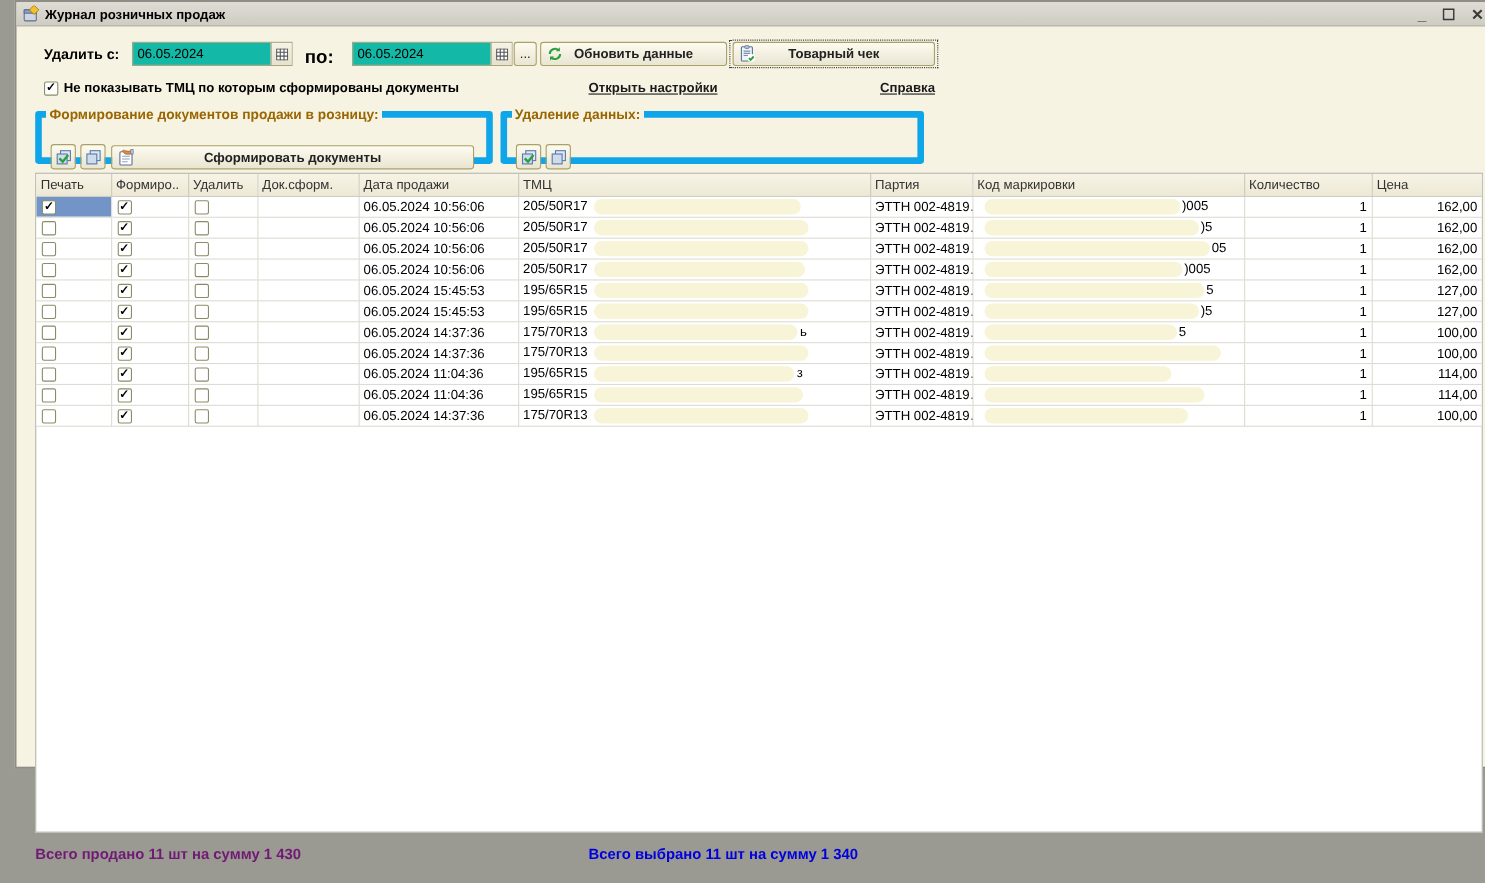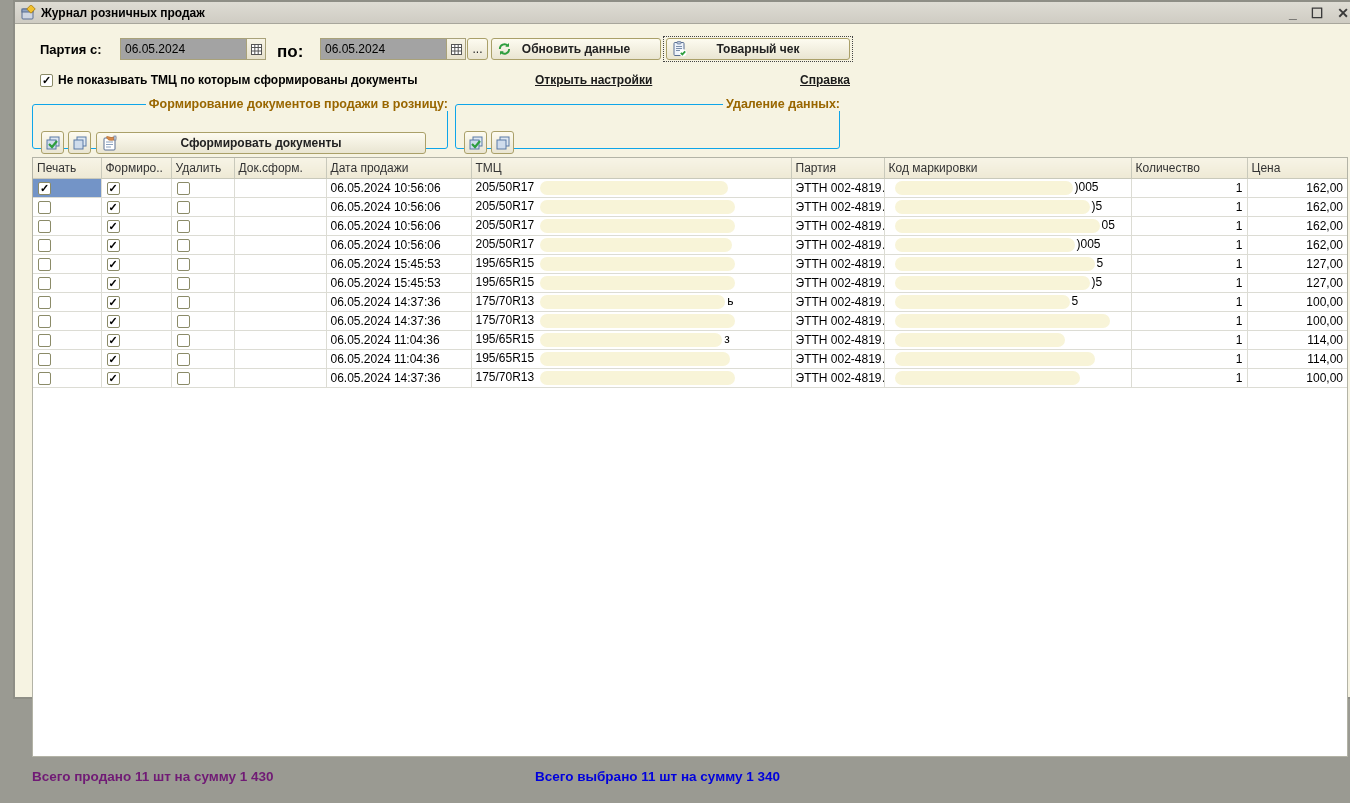--- a/index.html
+++ b/index.html
@@ -19,41 +19,41 @@
   .win-controls span { font-size:14px; font-weight:bold; color:#3a3a3a; cursor:default; line-height:14px; }
 
   
   .lbl { font-weight:bold; color:#000; }
   .period-label { position:absolute; top:40px; left:25px; font-size:13px; }
   .to-label     { position:absolute; top:40px; left:262px; font-size:17px; }
 
   .date-field { position:absolute; top:36px; height:22px; width:146px;
                 border:1px solid #a9a27a; background:#fff; display:flex; }
   .date-field.from { left:105px; } .date-field.to { left:305px; }
-  .date-field input { flex:1; border:none; outline:none; padding:0 4px; font:12px "Liberation Sans",sans-serif; background:#a3a3a3; min-width:0; }
+  .date-field input { flex:1; border:none; outline:none; padding:0 4px; font:12px "Liberation Sans",sans-serif; background:#14b8a6; min-width:0; }
   .cal-btn { width:19px; border-left:1px solid #a9a27a; background:linear-gradient(#f7f4e6,#e6e1cc);
              display:flex; align-items:center; justify-content:center; cursor:pointer; }
 
   .btn { position:absolute; height:22px; border:1px solid #aaa069; border-radius:3px;
          background:linear-gradient(#fdfbf0,#e9e5d2); display:flex; align-items:center;
          justify-content:center; font-weight:bold; color:#222; cursor:pointer; }
   .btn .icon { position:absolute; left:5px; top:50%; transform:translateY(-50%); display:flex; }
   .btn-ellipsis { left:452px; top:36px; width:21px; font-weight:normal; }
   .btn-refresh  { left:476px; top:36px; width:170px; }
   .btn-receipt-wrap { position:absolute; left:648px; top:34px; width:190px; height:26px;
                       border:1px dotted #444; display:flex; align-items:center; justify-content:center; }
   .btn-receipt { position:relative; width:184px; height:22px; left:0; top:0; }
 
   
   .filter-check { position:absolute; top:71px; left:25px; display:flex; align-items:center; gap:5px; }
   .link { position:absolute; top:71px; font-weight:bold; color:#1a1a1a; text-decoration:underline; cursor:pointer; }
   .link-settings { left:520px; } .link-help { left:785px; }
 
   
-  fieldset { position:absolute; top:95px; height:52px; border:1px solid #0ea5e9; border-radius:3px;text-align:right; }
+  fieldset { position:absolute; top:95px; height:52px; border:6px solid #0ea5e9; border-radius:3px; }
   fieldset legend { font-weight:bold; color:#996600; font-size:12.5px; padding:0 3px; margin-left:4px; }
   .gb-formation { left:17px; width:416px; }
   .gb-deletion  { left:440px; width:385px; }
   .mini-btn { position:absolute; top:20px; width:23px; height:23px; border:1px solid #aaa069; border-radius:3px;
               background:linear-gradient(#fdfbf0,#e9e5d2); display:flex; align-items:center; justify-content:center; cursor:pointer; }
   .mini-1 { left:8px; } .mini-2 { left:35px; }
   .gb-big-btn { top:21px; height:22px; }
   .gb-formation .gb-big-btn { left:63px; width:330px; }
   .gb-deletion  .gb-big-btn { left:63px; width:315px; }
 
@@ -99,21 +99,21 @@
       </svg>
     </span>
     <span class="title">Журнал розничных продаж</span>
     <span class="win-controls">
       <span>_</span>
       <span>☐</span>
       <span>✕</span>
     </span>
   </div>
 
-  <span class="period-label lbl">Партия с:</span>
+  <span class="period-label lbl">Удалить с:</span>
   <span class="date-field from">
     <input value="06.05.2024" style="">
     <span class="cal-btn">
       <svg width="11" height="11" viewBox="0 0 11 11">
         <rect x="0.5" y="0.5" width="10" height="10" fill="#fff" stroke="#555"></rect>
         <path d="M0 3.5h11 M3.8 0v11 M7.2 0v11 M0 7h11" stroke="#555" stroke-width="1"></path>
       </svg>
     </span>
   </span>
   <span class="to-label lbl">по:</span>

